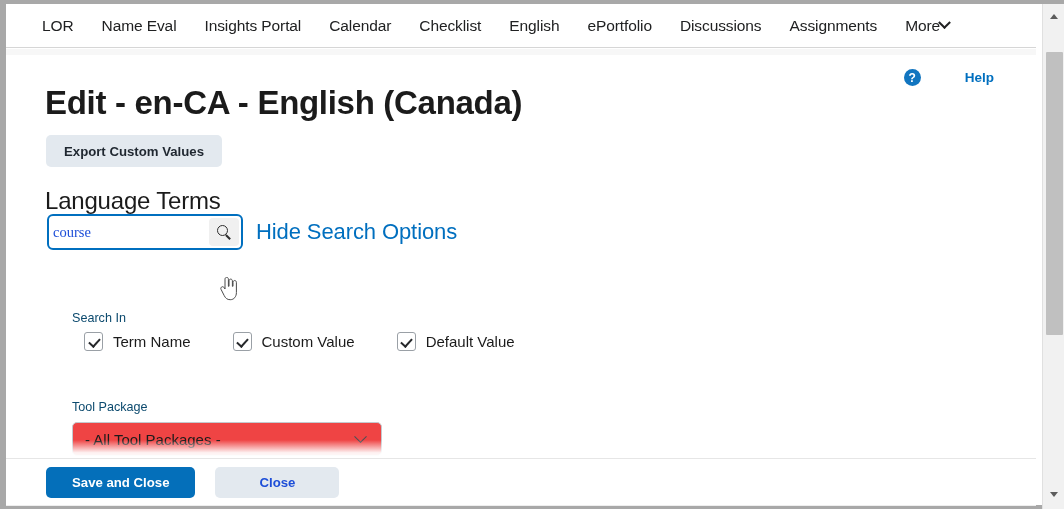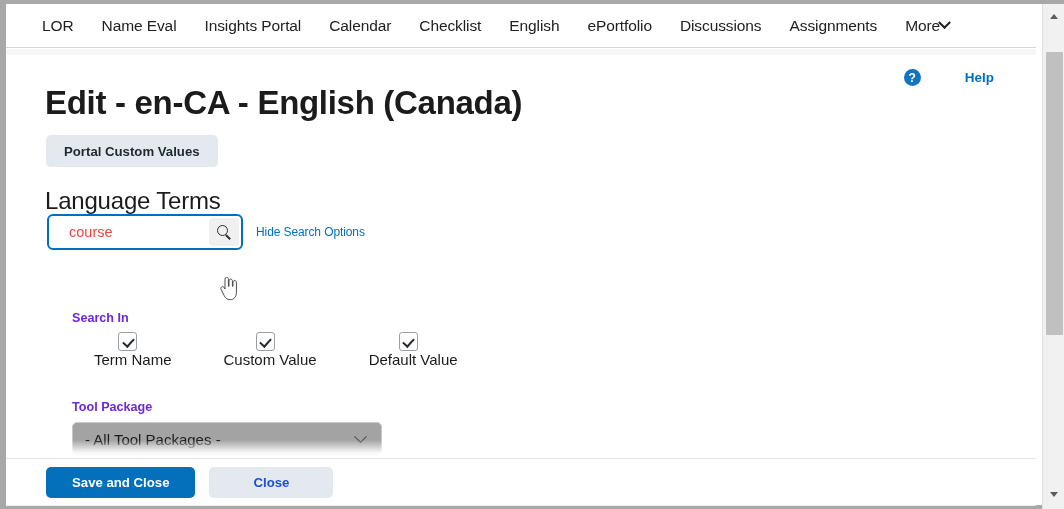--- a/index.html
+++ b/index.html
@@ -154,24 +154,24 @@
     display: flex;
     align-items: center;
     overflow: hidden;
   }
   #search-input {
     border: 0;
     outline: 0;
     background: transparent;
     height: 100%;
     width: 160px;
-    padding-left: 20px;
-    font-family: Liberation Sans, sans-serif;
+    padding-left: 4px;
+    font-family: Liberation Serif, serif;
     font-size: 14.5px;
-    color: #ef4444;
+    color: #1d4ed8;
   }
   #search-go {
     position: absolute;
     right: 2px; top: 2px;
     width: 30px; height: 28px;
     background: #f0f0f0;
     border: 0;
     border-radius: 4px;
     display: flex;
     align-items: center;
@@ -195,56 +195,55 @@
     position: absolute;
     left: 9px; top: 9px;
     width: 6px; height: 1.8px;
     background: #2d2d2d;
     transform: rotate(45deg);
     transform-origin: left center;
   }
   #hide-search-options {
     margin-left: 13px;
     color: #006fbf;
-    font-size: 12px;
+    font-size: 22px;
     cursor: pointer;
     letter-spacing: -0.1px;
   }
 
   
   #cursor-pointer {
     position: absolute;
     left: 214px; top: 228px;
     width: 18px; height: 24px;
     z-index: 40;
     pointer-events: none;
   }
 
   
   .field-label {
     font-size: 12.6px;
-    font-weight: 700;
-    color: #6d28d9;
+    font-weight: 400;
+    color: #0c4a6e;
   }
   #search-in-label {
     position: absolute;
     left: 66px; top: 262px;
   }
   #checkbox-row {
     position: absolute;
     left: 78px; top: 283px;
     display: flex;
     align-items: center;
   }
   .cb-wrap {
     display: flex;
     align-items: center;
     margin-right: 42px;
     cursor: pointer;
-    flex-direction: column;
   }
   .cb {
     width: 19px; height: 19px;
     border: 1px solid #9aa0a6;
     border-radius: 3px;
     background: #ffffff;
     position: relative;
     flex: 0 0 auto;
   }
   .cb::after {
@@ -266,21 +265,21 @@
   #tool-package-label {
     position: absolute;
     left: 66px; top: 351px;
   }
   #tool-package-select {
     position: absolute;
     left: 66px; top: 373px;
     width: 310px; height: 34px;
     border: 1px solid #c4c9ce;
     border-radius: 5px;
-    background: #a3a3a3;
+    background: #ef4444;
     display: flex;
     align-items: center;
     padding: 0 12px;
     cursor: pointer;
   }
   #tool-package-value {
     font-size: 15px;
     color: #1b1b1b;
     flex: 1;
   }
@@ -304,21 +303,21 @@
   
   #footer-bar {
     position: absolute;
     left: 0; top: 454px;
     width: 1030px; height: 48px;
     background: rgba(255,255,255,0.80);
     border-top: 1px solid #e6e6e6;
     display: flex;
     align-items: center;
     padding-left: 40px;
-    gap: 14px;
+    gap: 20px;
     z-index: 30;
   }
   .btn {
     height: 31px;
     padding: 0 20px;
     border: 0;
     border-radius: 5px;
     font-family: "Liberation Sans", sans-serif;
     font-size: 13.2px;
     font-weight: 700;
@@ -423,21 +422,21 @@
 
     <div id="sub-sep"></div>
 
     <h1 id="page-title">Edit - en-CA - English (Canada)</h1>
 
     <div id="help-link">
       <span class="help-icon">?</span>
       <span class="help-txt">Help</span>
     </div>
 
-    <button id="export-btn">Portal Custom Values</button>
+    <button id="export-btn">Export Custom Values</button>
 
     <h2 id="section-title">Language Terms</h2>
 
     <div id="search-row">
       <div id="search-box">
         <input id="search-input" type="text" value="course" style="">
         <button id="search-go">
           <span class="mag"></span>
         </button>
       </div>

